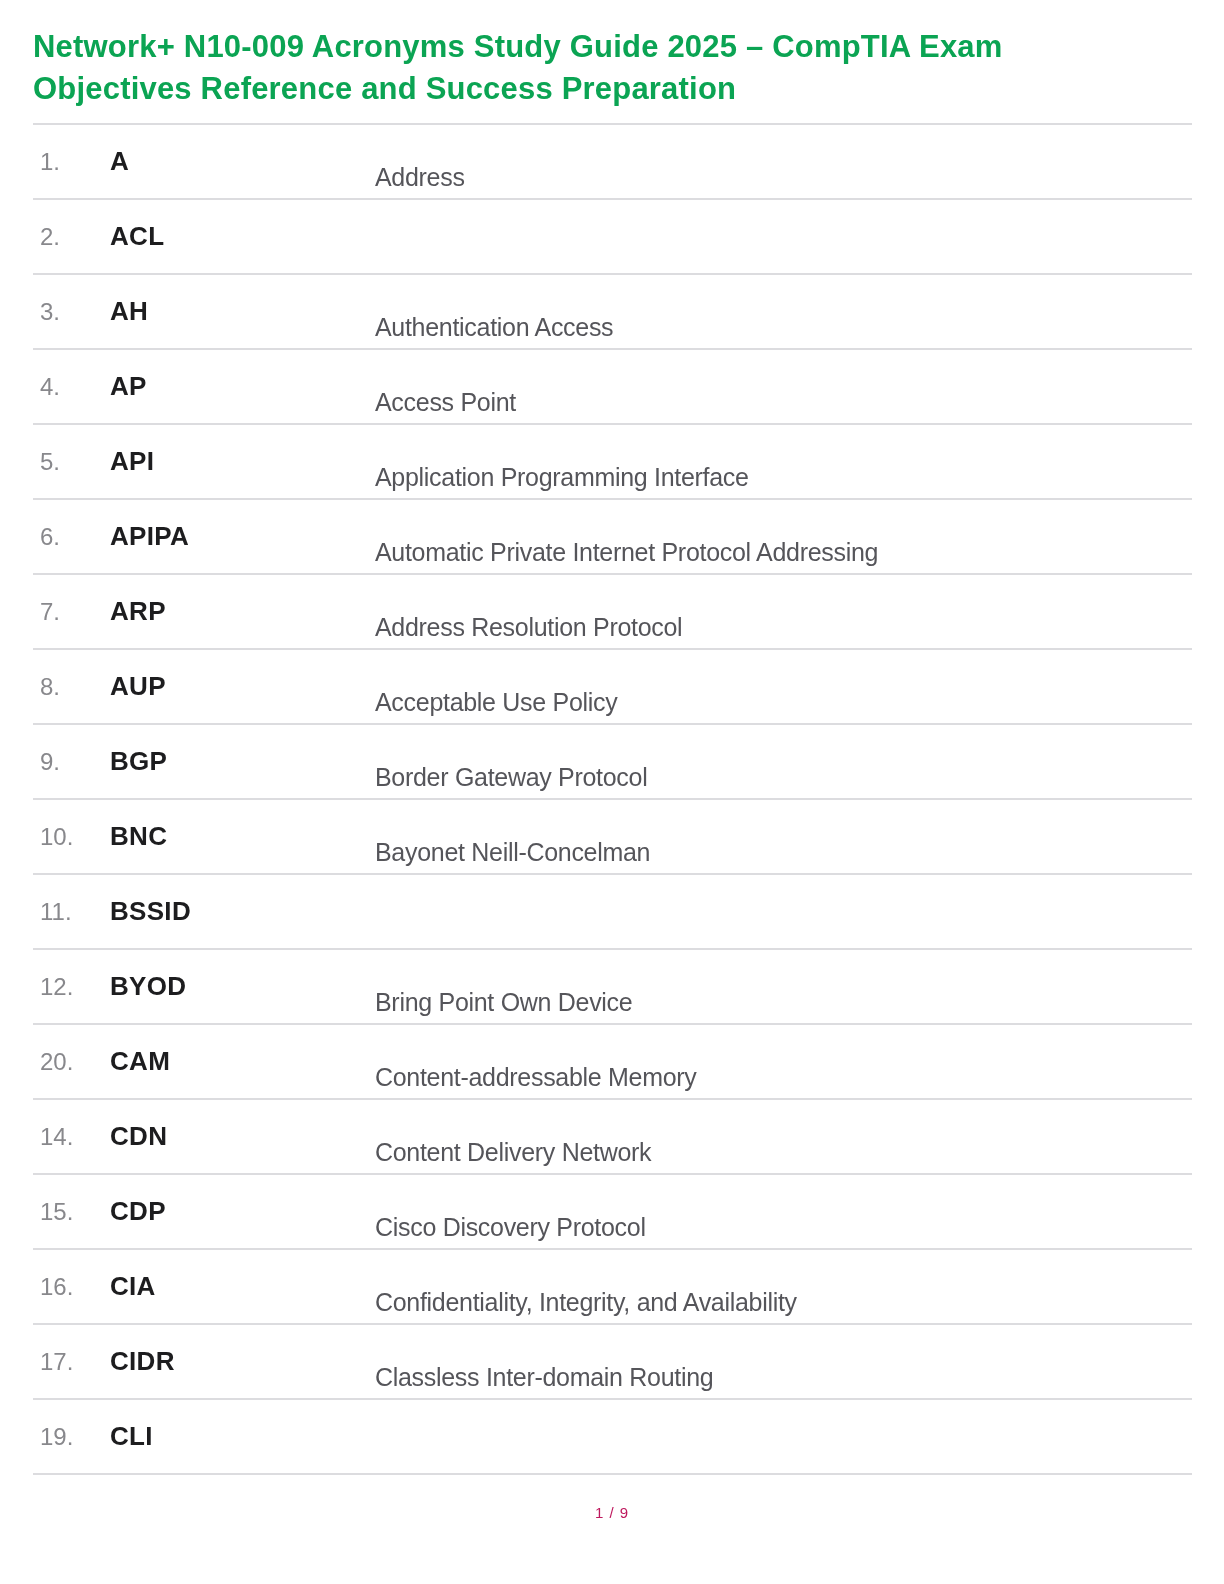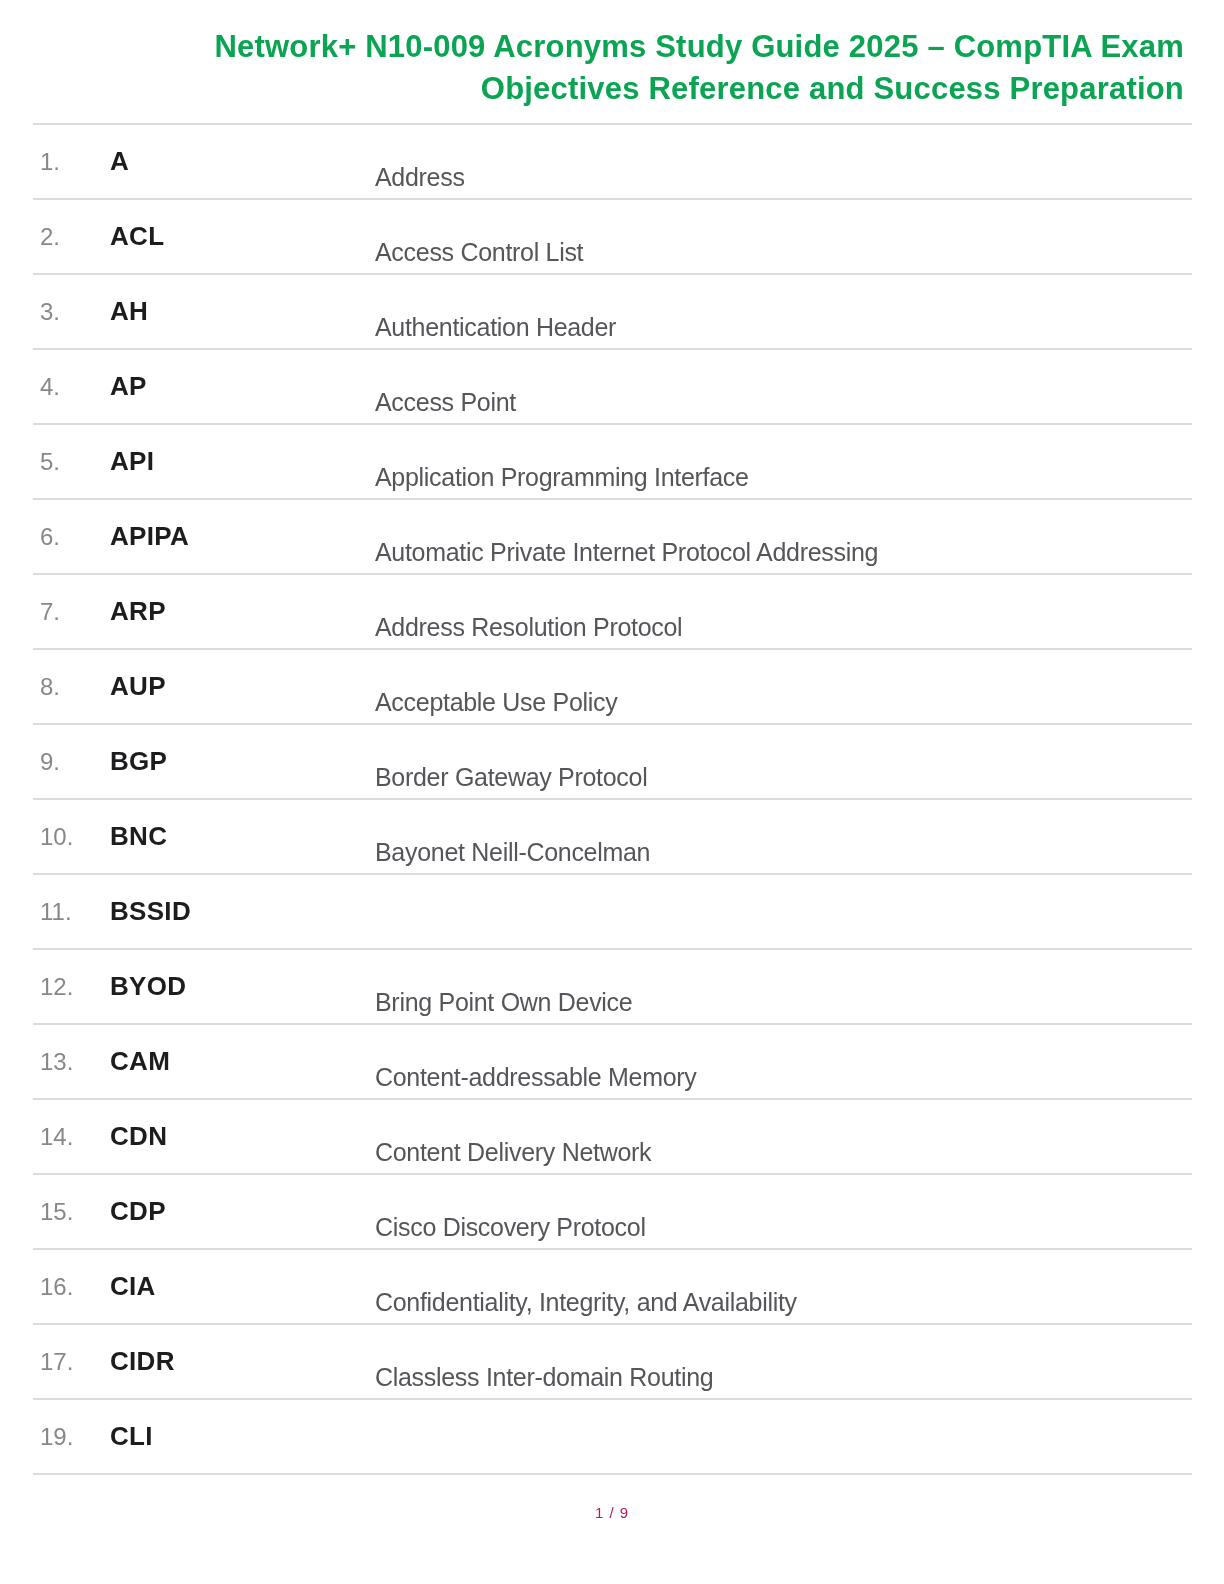--- a/index.html
+++ b/index.html
@@ -16,21 +16,20 @@
     box-sizing: border-box;
     overflow: hidden;
   }
   .title {
     margin: 0;
     padding: 26px 40px 0 33px;
     font-size: 31px;
     line-height: 42px;
     font-weight: 700;
     letter-spacing: 0.2px;
-    text-align: right;
   }
   .title-line {
     display: block;
   }
   .acronym-table {
     margin: 13px 32px 0 33px;
     border-top: 2px solid #dcdcdf;
   }
   .row {
     display: grid;
@@ -81,26 +80,25 @@
 
   <div class="acronym-table" id="acronym-table">
       <div class="row">
         <span class="num">1.</span>
         <span class="acronym">A</span>
         <span class="definition">Address</span>
       </div>
       <div class="row">
         <span class="num">2.</span>
         <span class="acronym">ACL</span>
-        <span class="definition">Access Control List</span>
       </div>
       <div class="row">
         <span class="num">3.</span>
         <span class="acronym">AH</span>
-        <span class="definition">Authentication Header</span>
+        <span class="definition">Authentication Access</span>
       </div>
       <div class="row">
         <span class="num">4.</span>
         <span class="acronym">AP</span>
         <span class="definition">Access Point</span>
       </div>
       <div class="row">
         <span class="num">5.</span>
         <span class="acronym">API</span>
         <span class="definition">Application Programming Interface</span>
@@ -133,21 +131,21 @@
       <div class="row">
         <span class="num">11.</span>
         <span class="acronym">BSSID</span>
       </div>
       <div class="row">
         <span class="num">12.</span>
         <span class="acronym">BYOD</span>
         <span class="definition">Bring Point Own Device</span>
       </div>
       <div class="row">
-        <span class="num">13.</span>
+        <span class="num">20.</span>
         <span class="acronym">CAM</span>
         <span class="definition">Content-addressable Memory</span>
       </div>
       <div class="row">
         <span class="num">14.</span>
         <span class="acronym">CDN</span>
         <span class="definition">Content Delivery Network</span>
       </div>
       <div class="row">
         <span class="num">15.</span>

